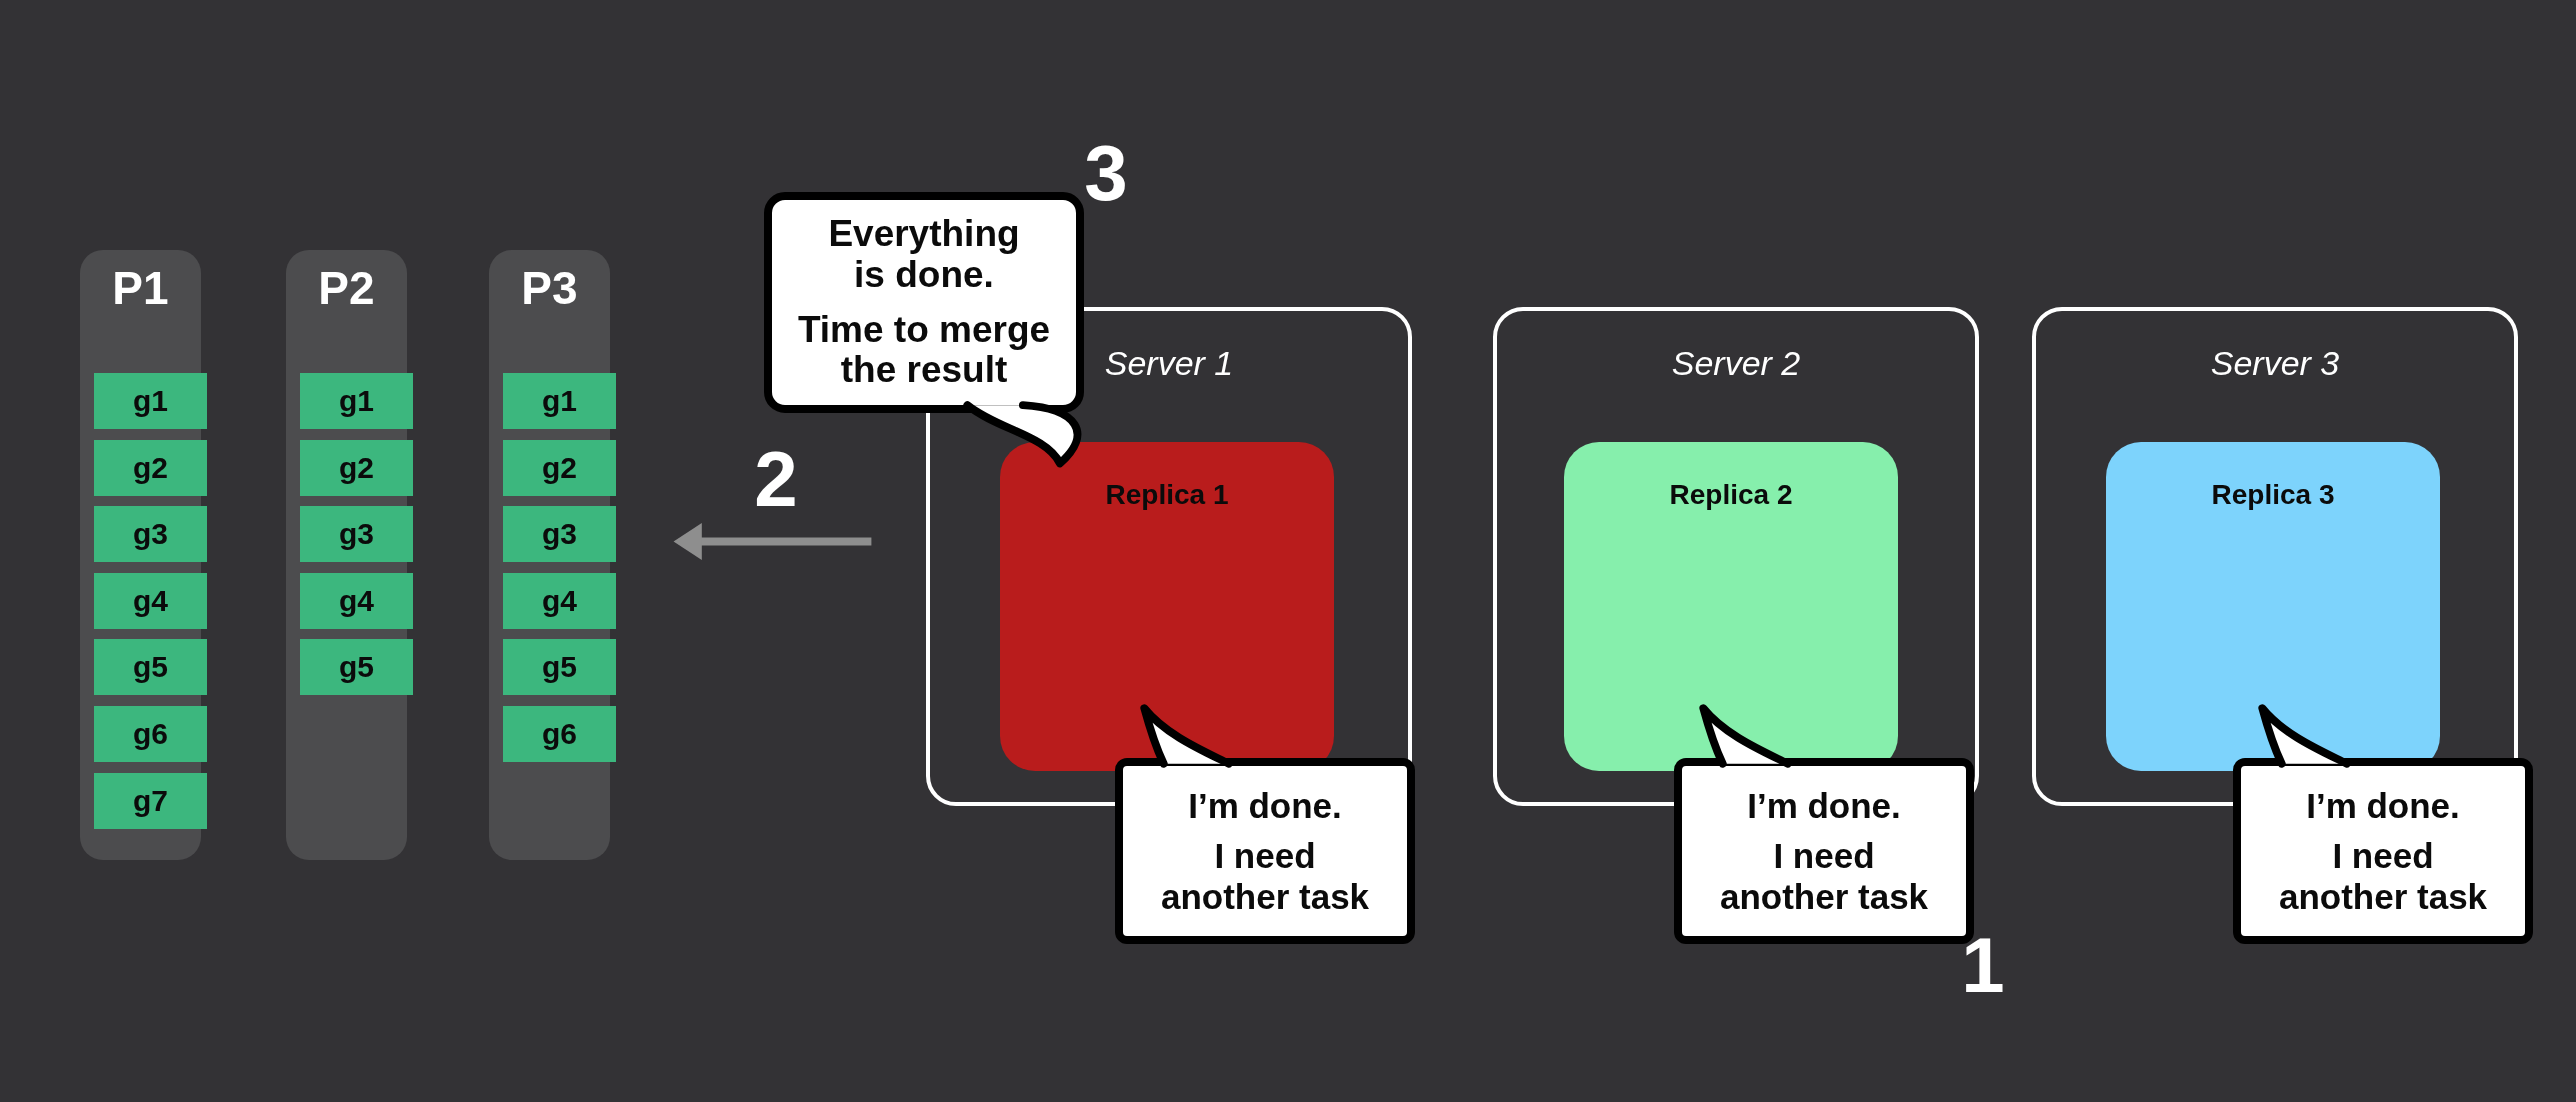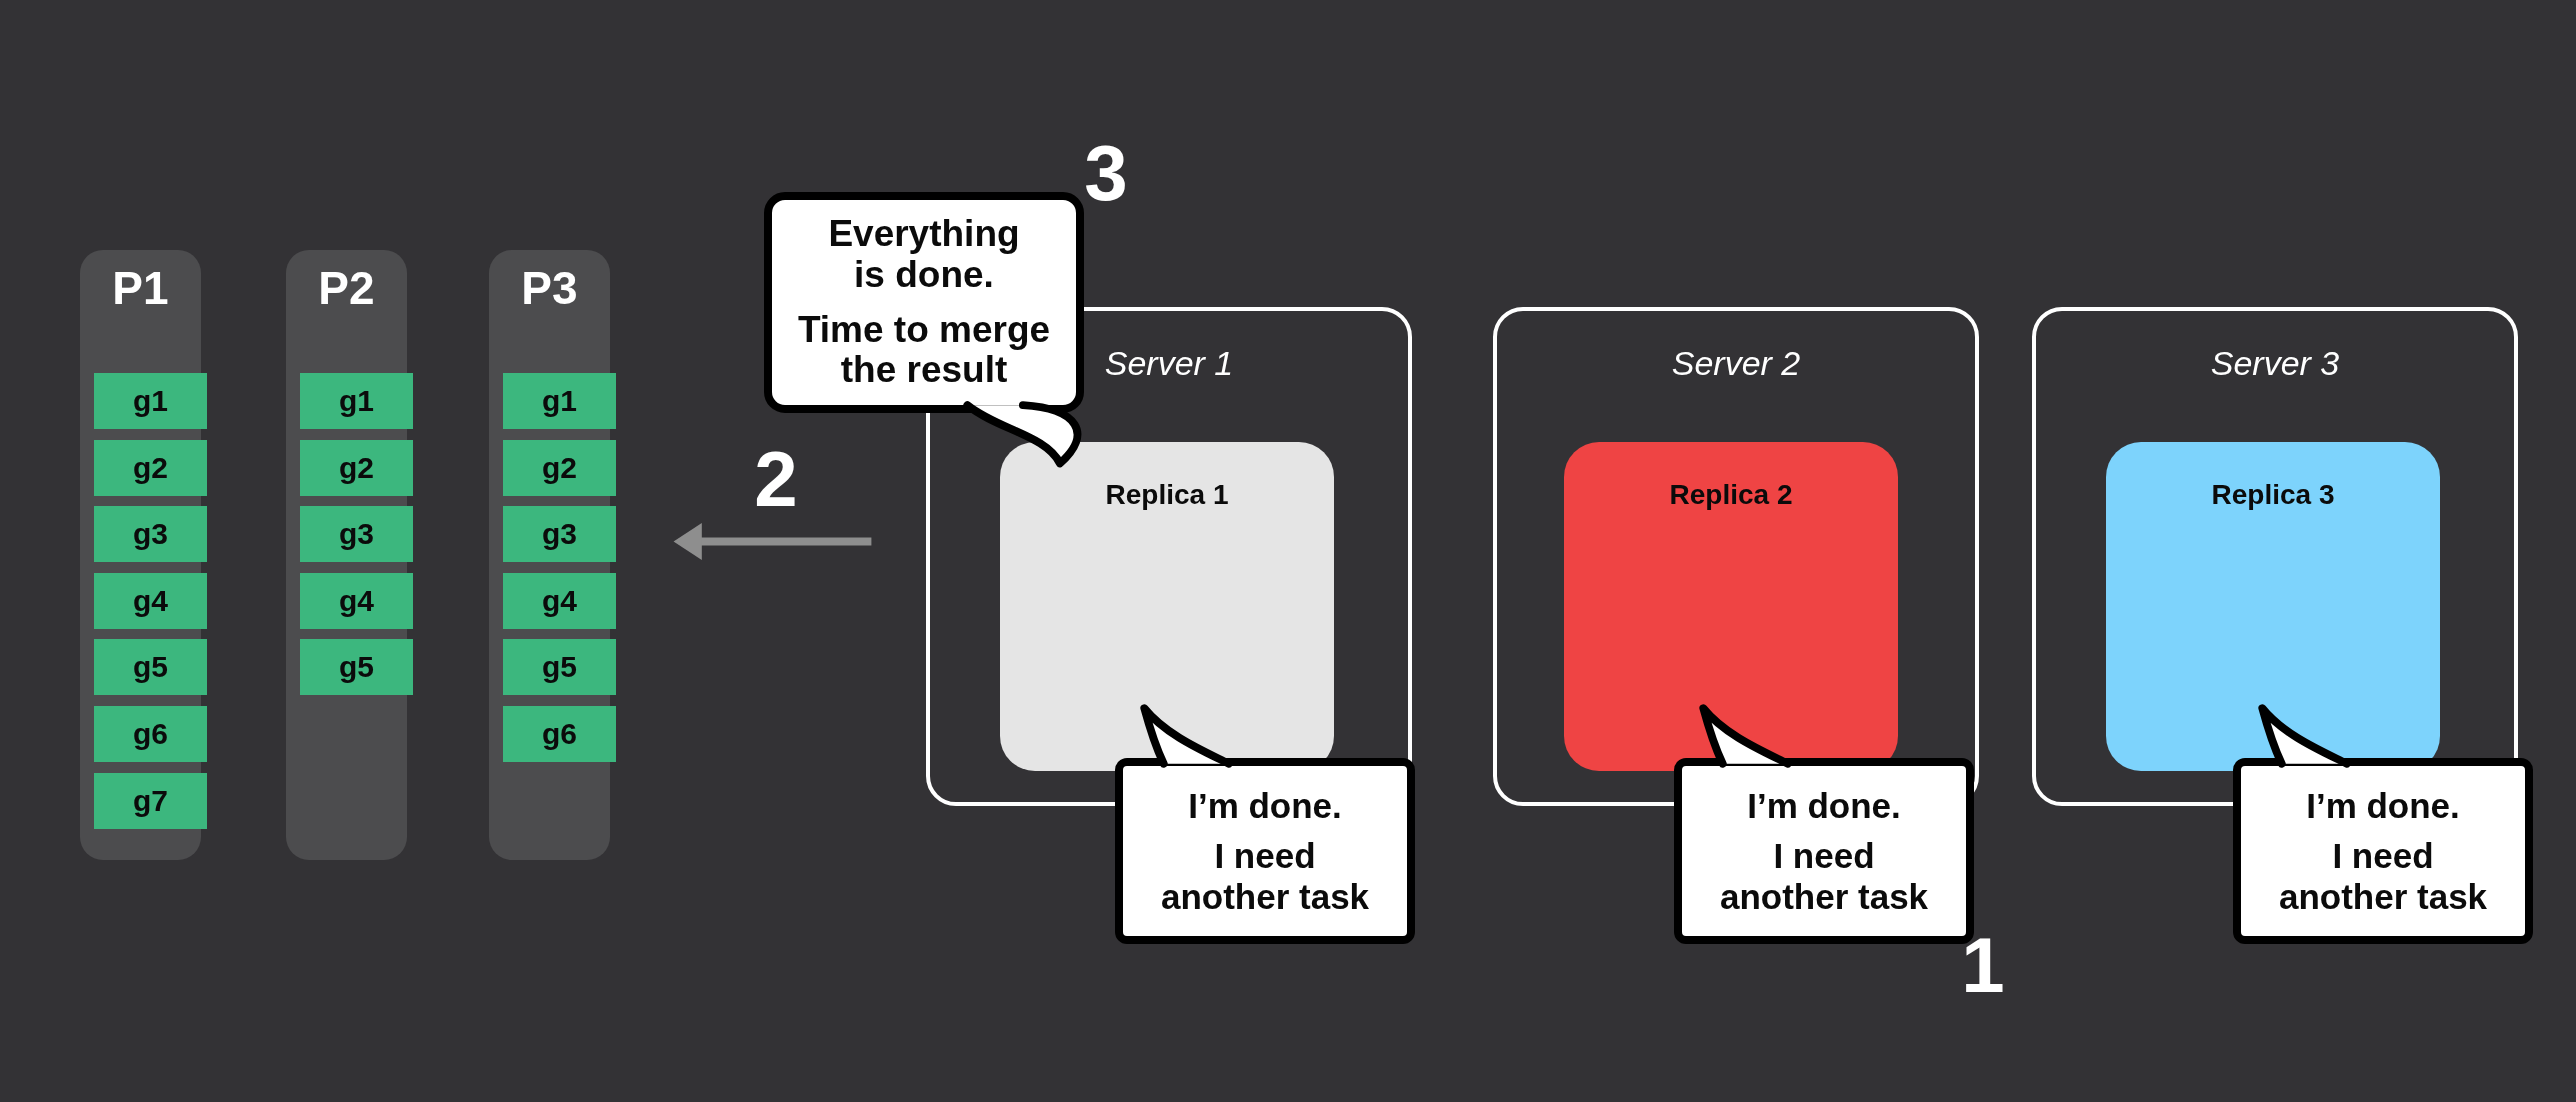--- a/index.html
+++ b/index.html
@@ -147,24 +147,24 @@
   <div class="server s1">
     <div class="server-title">Server 1</div>
   </div>
   <div class="server s2">
     <div class="server-title">Server 2</div>
   </div>
   <div class="server s3">
     <div class="server-title">Server 3</div>
   </div>
 
-  <div class="replica r1" style="background-color: #e5e5e5;">
+  <div class="replica r1" style="background-color: #b91c1c;">
     <div class="replica-label">Replica 1</div>
   </div>
-  <div class="replica r2" style="background-color: #ef4444;">
+  <div class="replica r2" style="background-color: #86efac;">
     <div class="replica-label">Replica 2</div>
   </div>
   <div class="replica r3" style="background-color: #7dd3fc;">
     <div class="replica-label">Replica 3</div>
   </div>
 
   <div class="bubble bubble-merge">
     <div class="para1">
       <div>Everything</div>
       <div>is done.</div>

